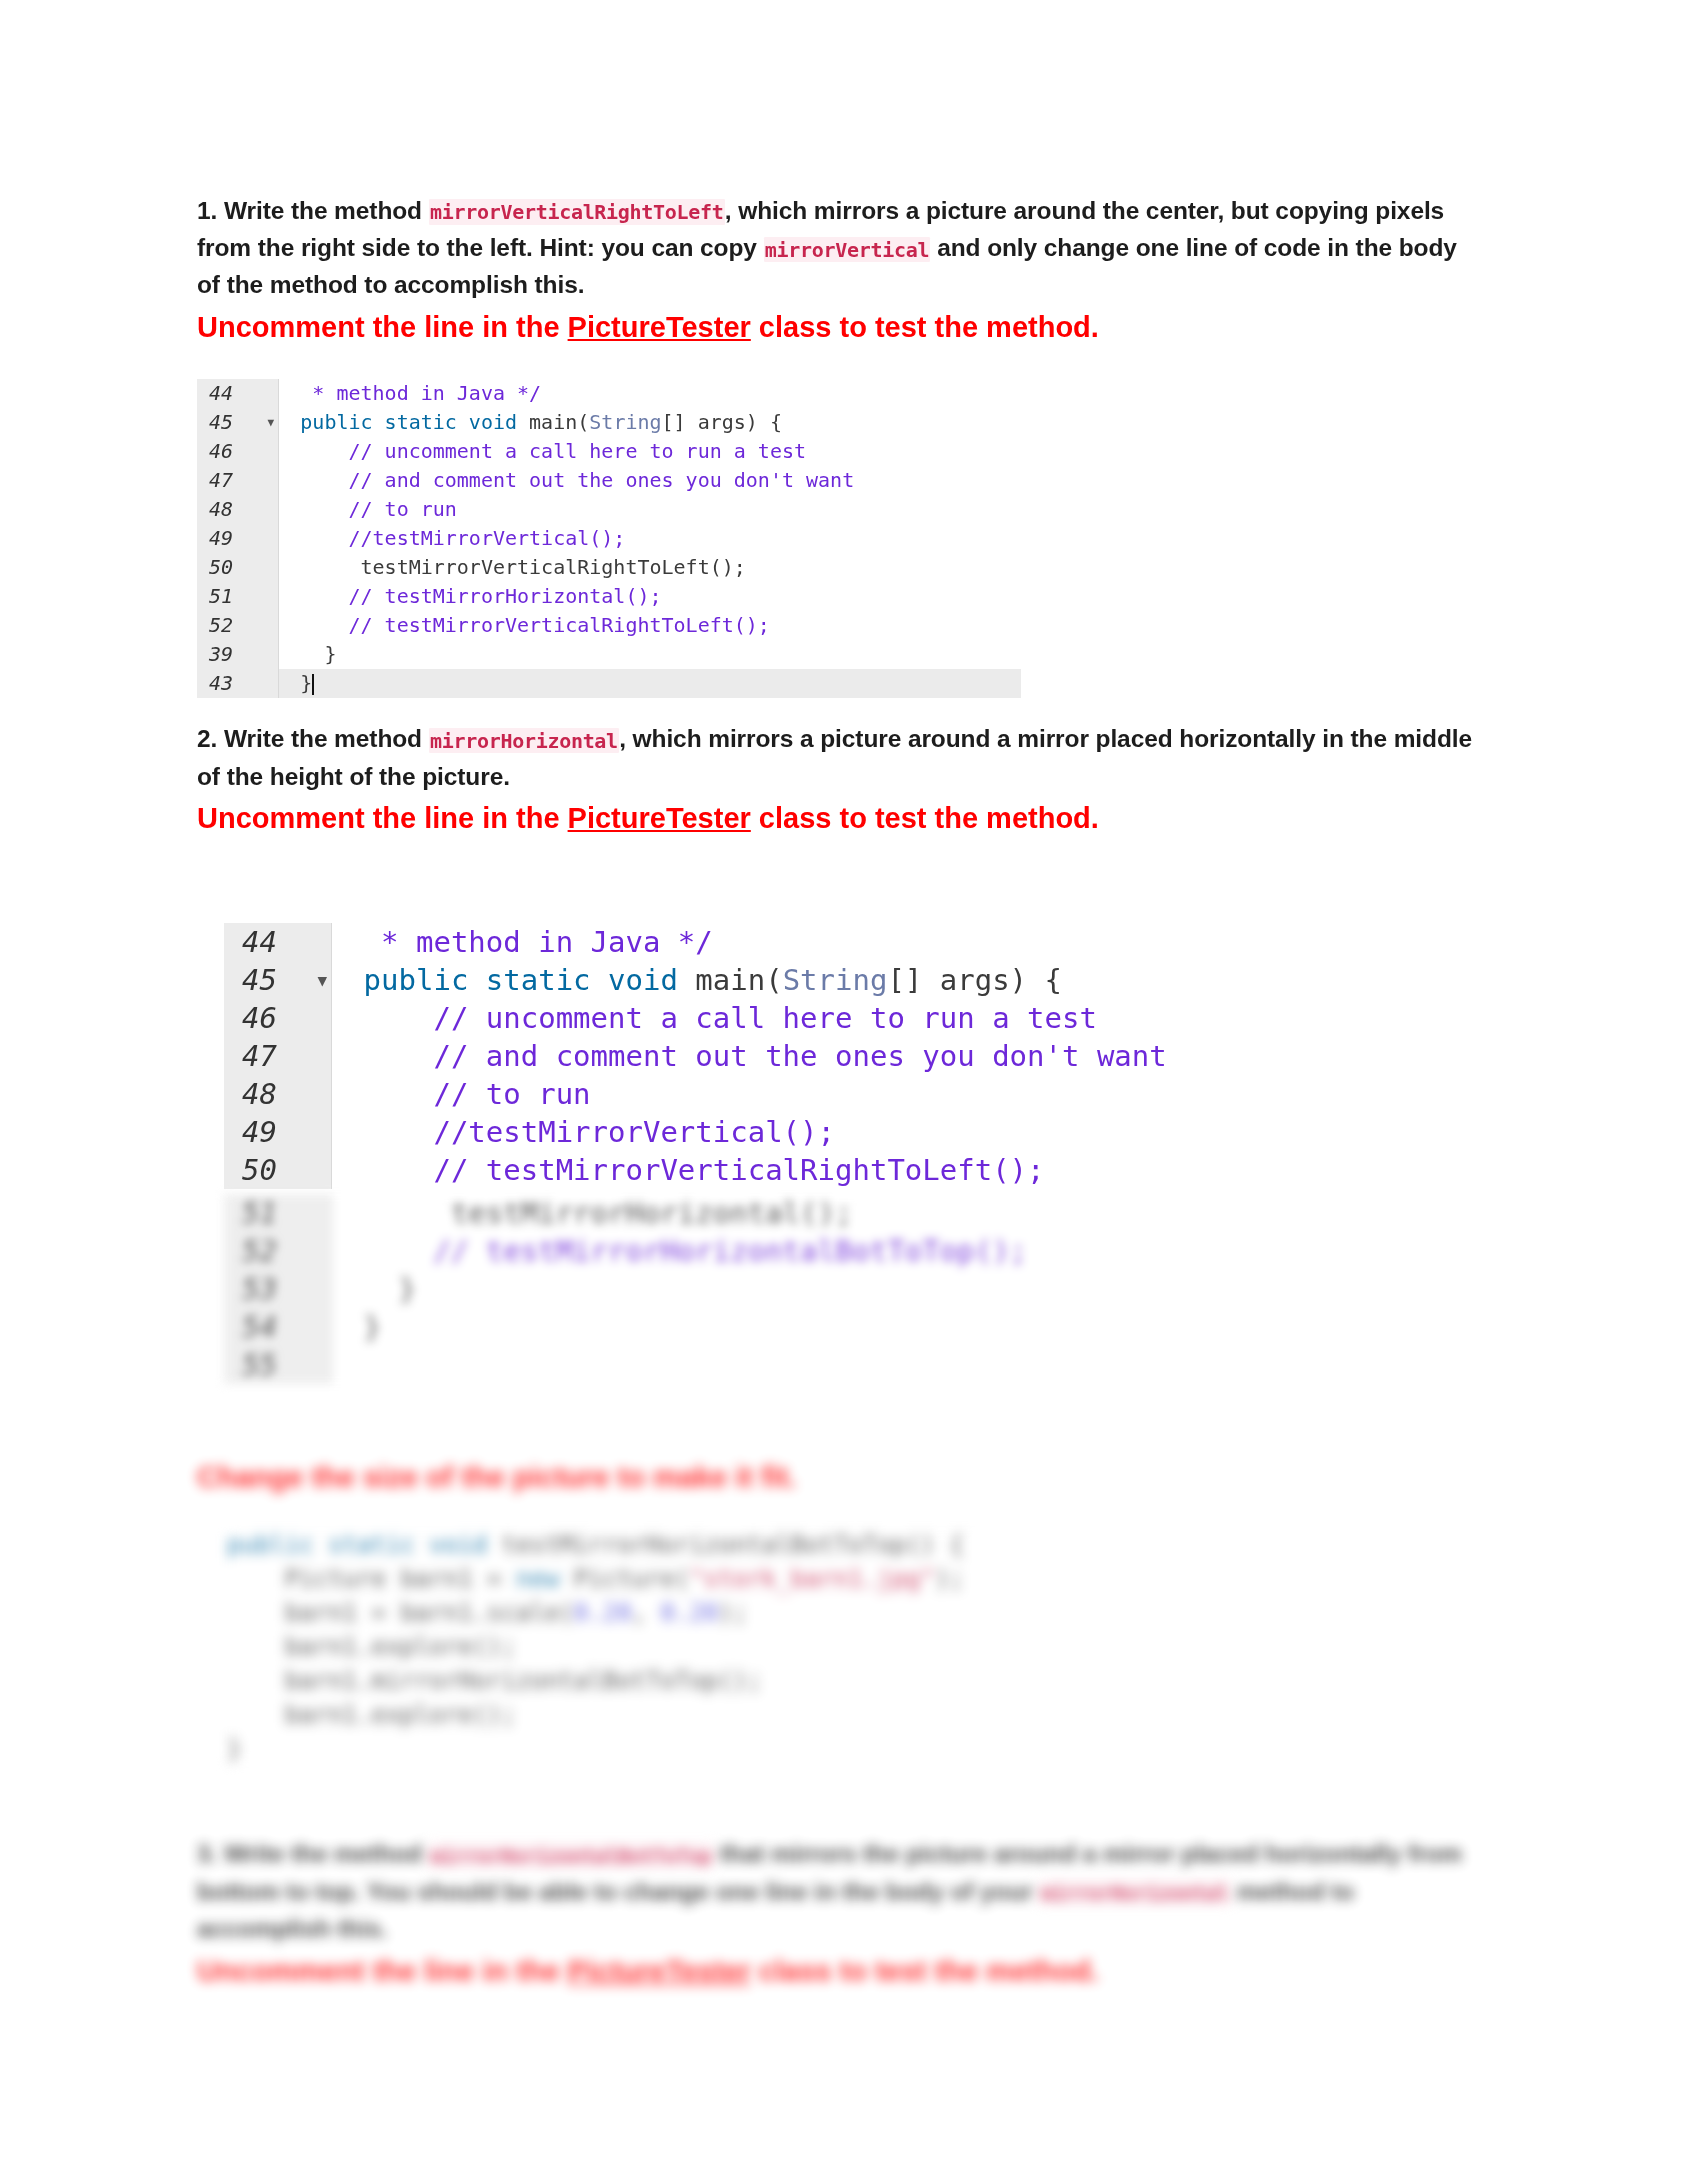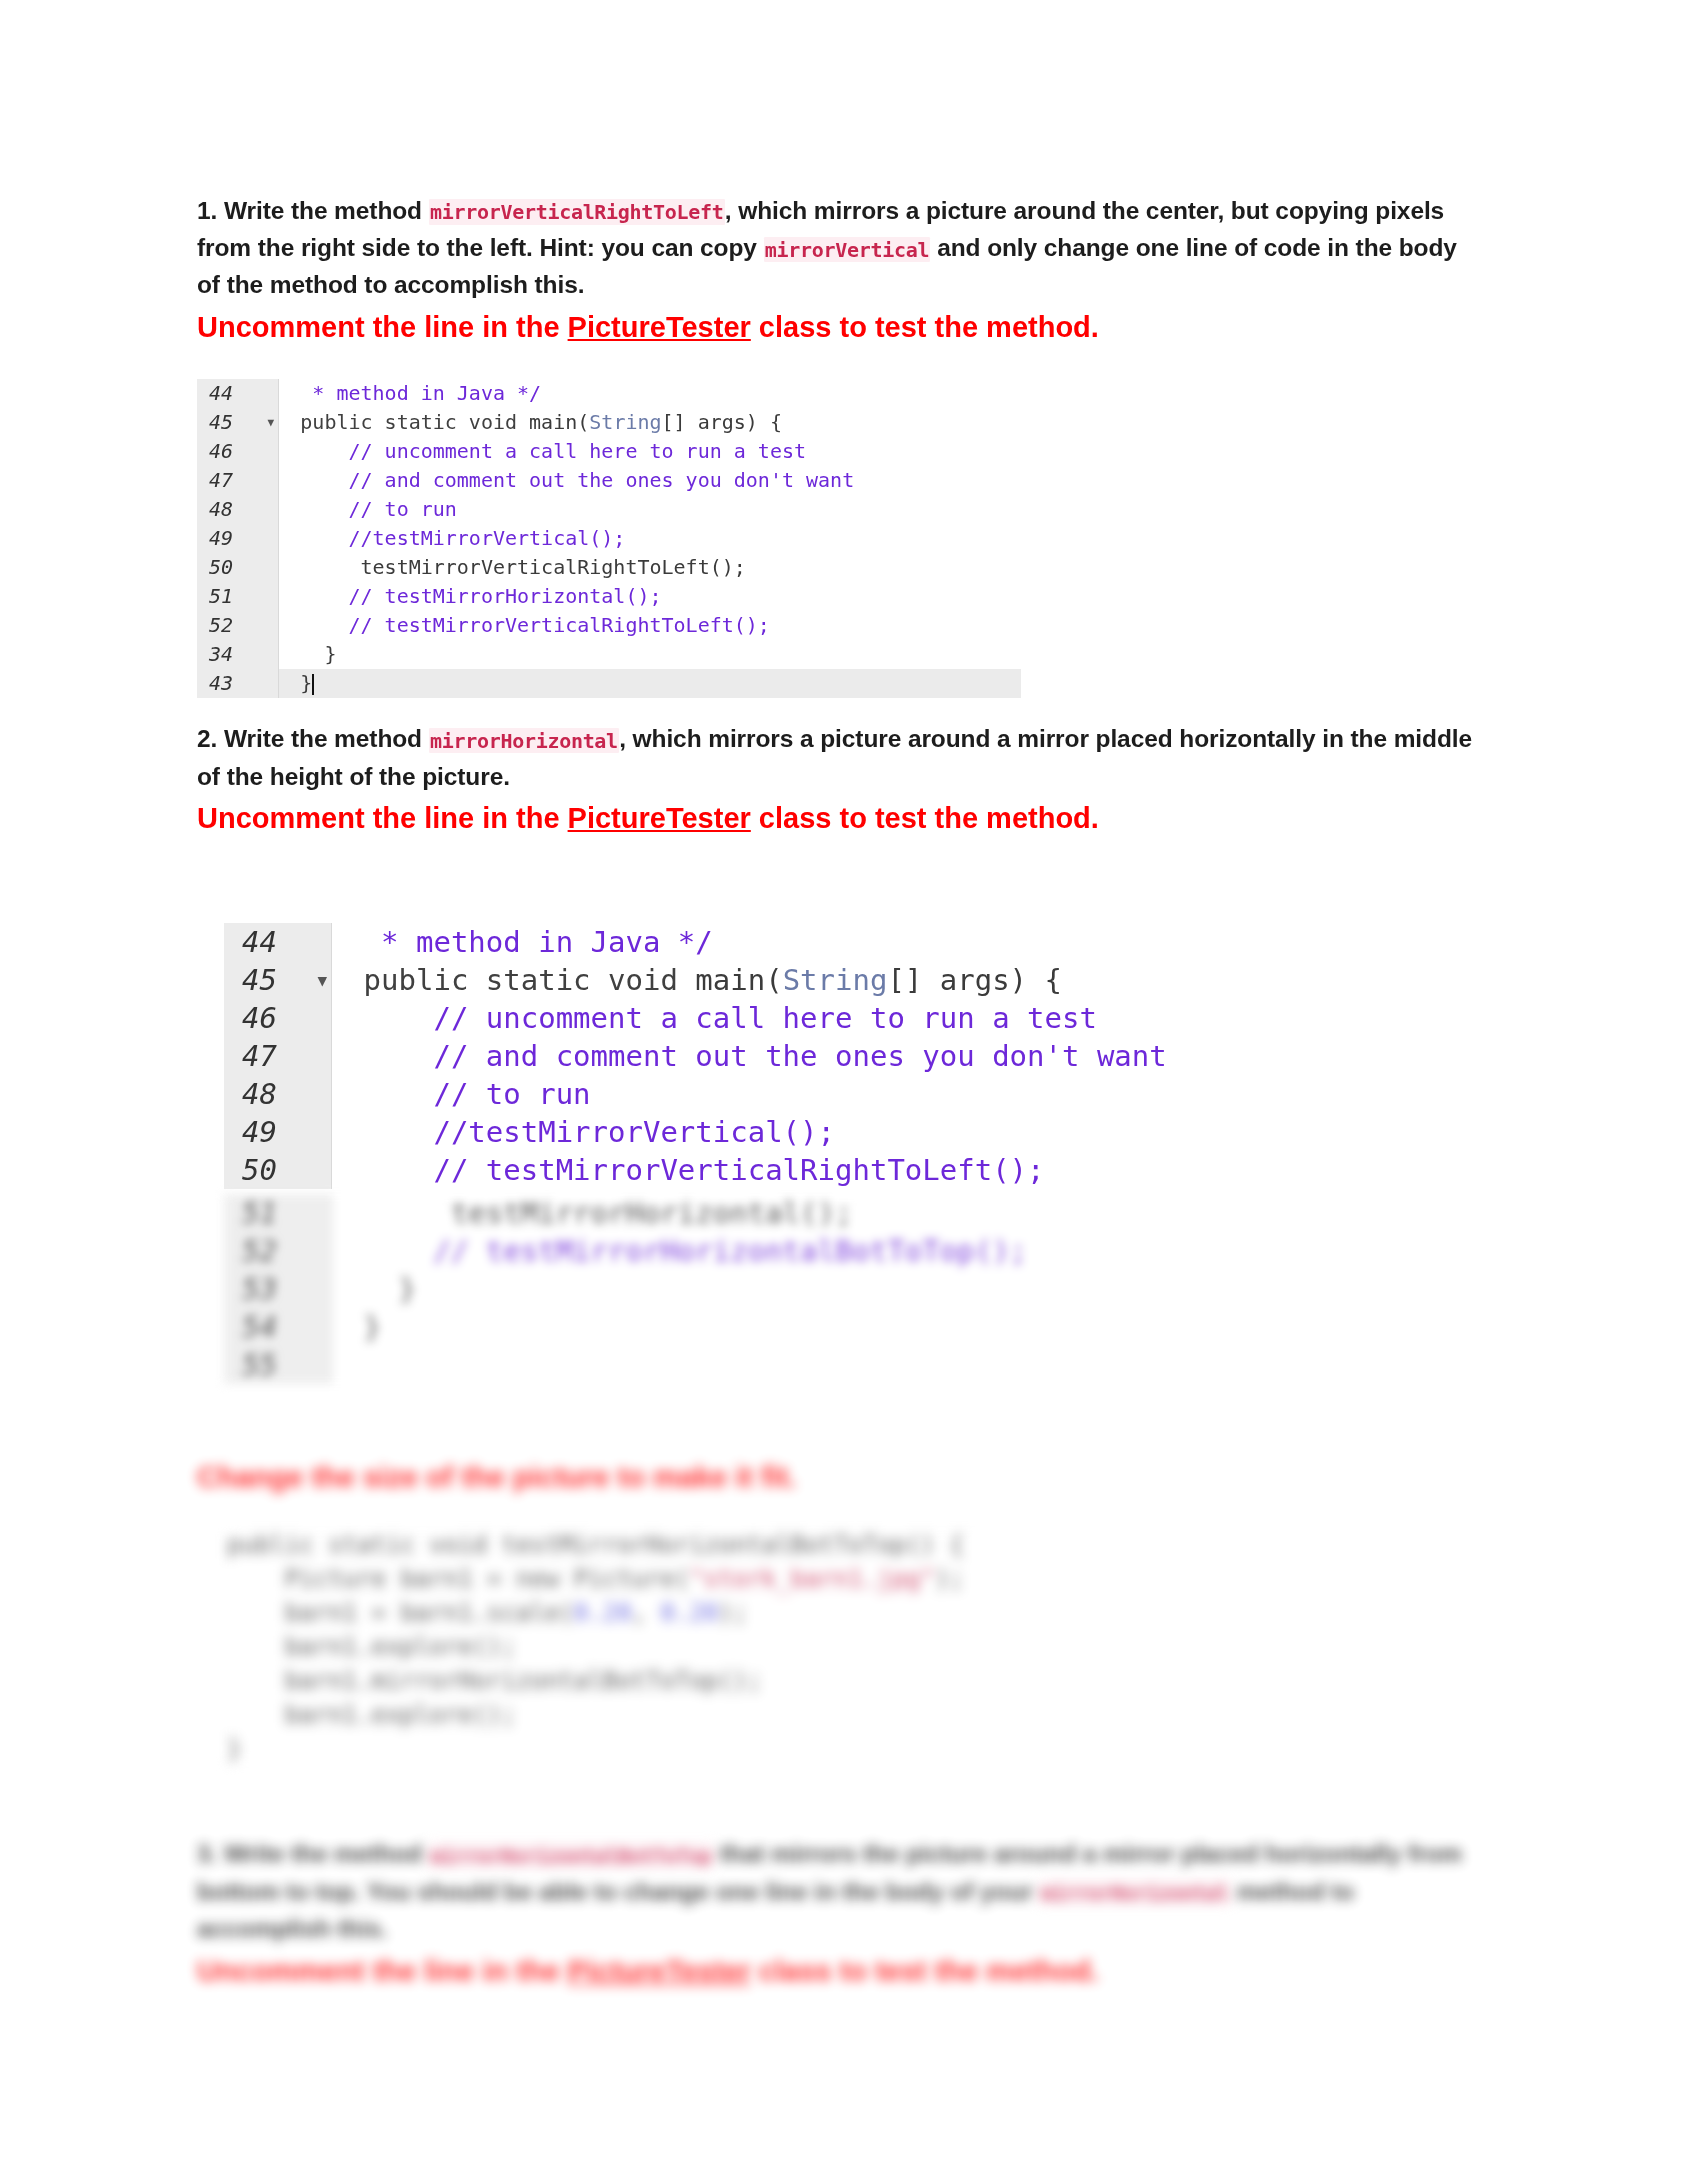--- a/index.html
+++ b/index.html
@@ -91,21 +91,21 @@
     color: #555;
     line-height: 1;
   }
   .rail {
     flex: 0 0 auto;
     border-left: 0.7px solid #d9d9d9;
   }
   .codetext { flex: 1 1 auto; }
 
   .cm { color: #6d28d9; }
-  .kw { color: #404040; margin-top: 40px; }
+  .kw { color: #0369a1; margin-top: 40px; }
   .cls { color: #6b7ba8; }
   .pl { color: #3b3b3b; }
   .str { color: #c7254e; }
   .num { color: #4b4bdd; }
 
   .curline { background: #ebebeb; }
   .caret {
     display: inline-block;
     width: 2px;
     height: 1.05em;
@@ -186,21 +186,21 @@
     <div class="codeblock" id="code-block-1">
         <div class="code-row"><div class="gutter">44</div><div class="rail"></div><div class="codetext"><span class="cm"> * method in Java */</span></div></div>
         <div class="code-row"><div class="gutter">45<span class="fold">▼</span></div><div class="rail"></div><div class="codetext"><span class="kw">public static void </span><span class="pl">main(</span><span class="cls">String</span><span class="pl">[] args) {</span></div></div>
         <div class="code-row"><div class="gutter">46</div><div class="rail"></div><div class="codetext"><span class="cm">    // uncomment a call here to run a test</span></div></div>
         <div class="code-row"><div class="gutter">47</div><div class="rail"></div><div class="codetext"><span class="cm">    // and comment out the ones you don't want</span></div></div>
         <div class="code-row"><div class="gutter">48</div><div class="rail"></div><div class="codetext"><span class="cm">    // to run</span></div></div>
         <div class="code-row"><div class="gutter">49</div><div class="rail"></div><div class="codetext"><span class="cm">    //testMirrorVertical();</span></div></div>
         <div class="code-row"><div class="gutter">50</div><div class="rail"></div><div class="codetext"><span class="pl">     testMirrorVerticalRightToLeft();</span></div></div>
         <div class="code-row"><div class="gutter">51</div><div class="rail"></div><div class="codetext"><span class="cm">    // testMirrorHorizontal();</span></div></div>
         <div class="code-row"><div class="gutter">52</div><div class="rail"></div><div class="codetext"><span class="cm">    // testMirrorVerticalRightToLeft();</span></div></div>
-        <div class="code-row"><div class="gutter">34</div><div class="rail"></div><div class="codetext"><span class="pl">  }</span></div></div>
+        <div class="code-row"><div class="gutter">39</div><div class="rail"></div><div class="codetext"><span class="pl">  }</span></div></div>
         <div class="code-row curline"><div class="gutter">43</div><div class="rail"></div><div class="codetext"><span class="pl">}</span><span class="caret"></span></div></div>
       </div>
 
     <div class="spacer-sm"></div>
 
     <p class="para"><span>2. </span><span class="plain">Write the method </span><code class="inline">mirrorHorizontal</code><span class="plain">, which mirrors a picture around a mirror placed horizontally in the middle of the height of the picture.</span></p>
 
     <p class="red-line"><span>Uncomment the line in the </span><u>PictureTester</u><span> class to test the method.</span></p>
 
     <div class="spacer-md"></div>

